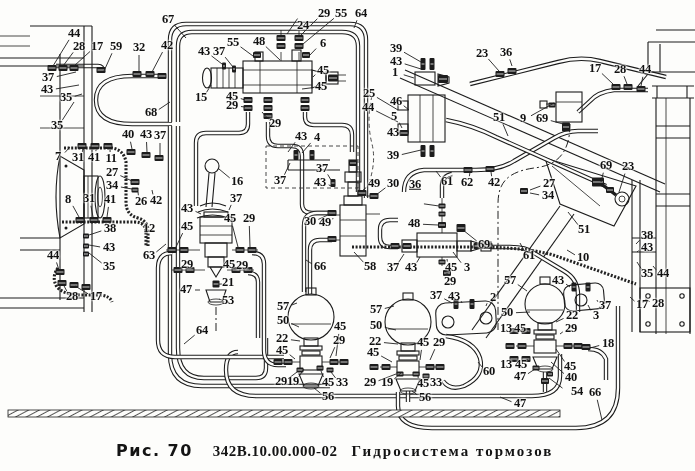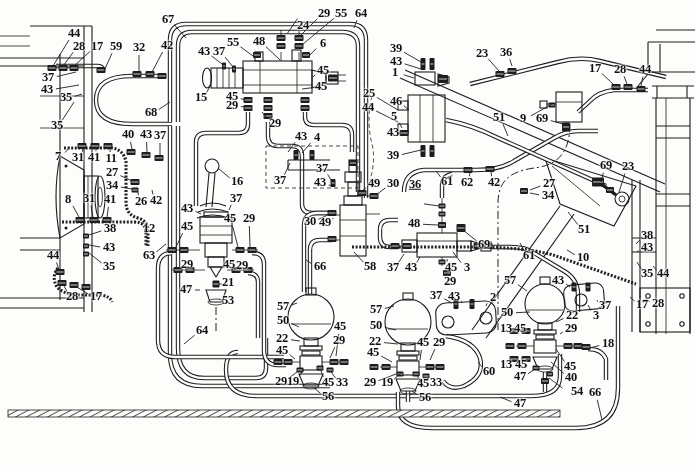--- a/index.html
+++ b/index.html
@@ -819,14 +819,19 @@
       <div class="callout" style="left: 595px; top: 393px;">66</div>
       <div class="callout" style="left: 608px; top: 344px;">18</div>
       <div class="callout" style="left: 228px; top: 283px;">21</div>
       <div class="callout" style="left: 186px; top: 290px;">47</div>
       <div class="callout" style="left: 228px; top: 301px;">53</div>
       <div class="callout" style="left: 229px; top: 265px;">45</div>
       <div class="callout" style="left: 242px; top: 266px;">29</div>
       <div class="callout" style="left: 187px; top: 265px;">29</div>
     </div>
 
-
+<div class="caption">
+  <span class="cap-fig">Рис. 70</span>
+  <span class="cap-code">342В.10.00.000-02</span>
+  <span class="cap-title">Гидросистема тормозов</span>
 </div>
 
+</div>
+
 </body></html>

